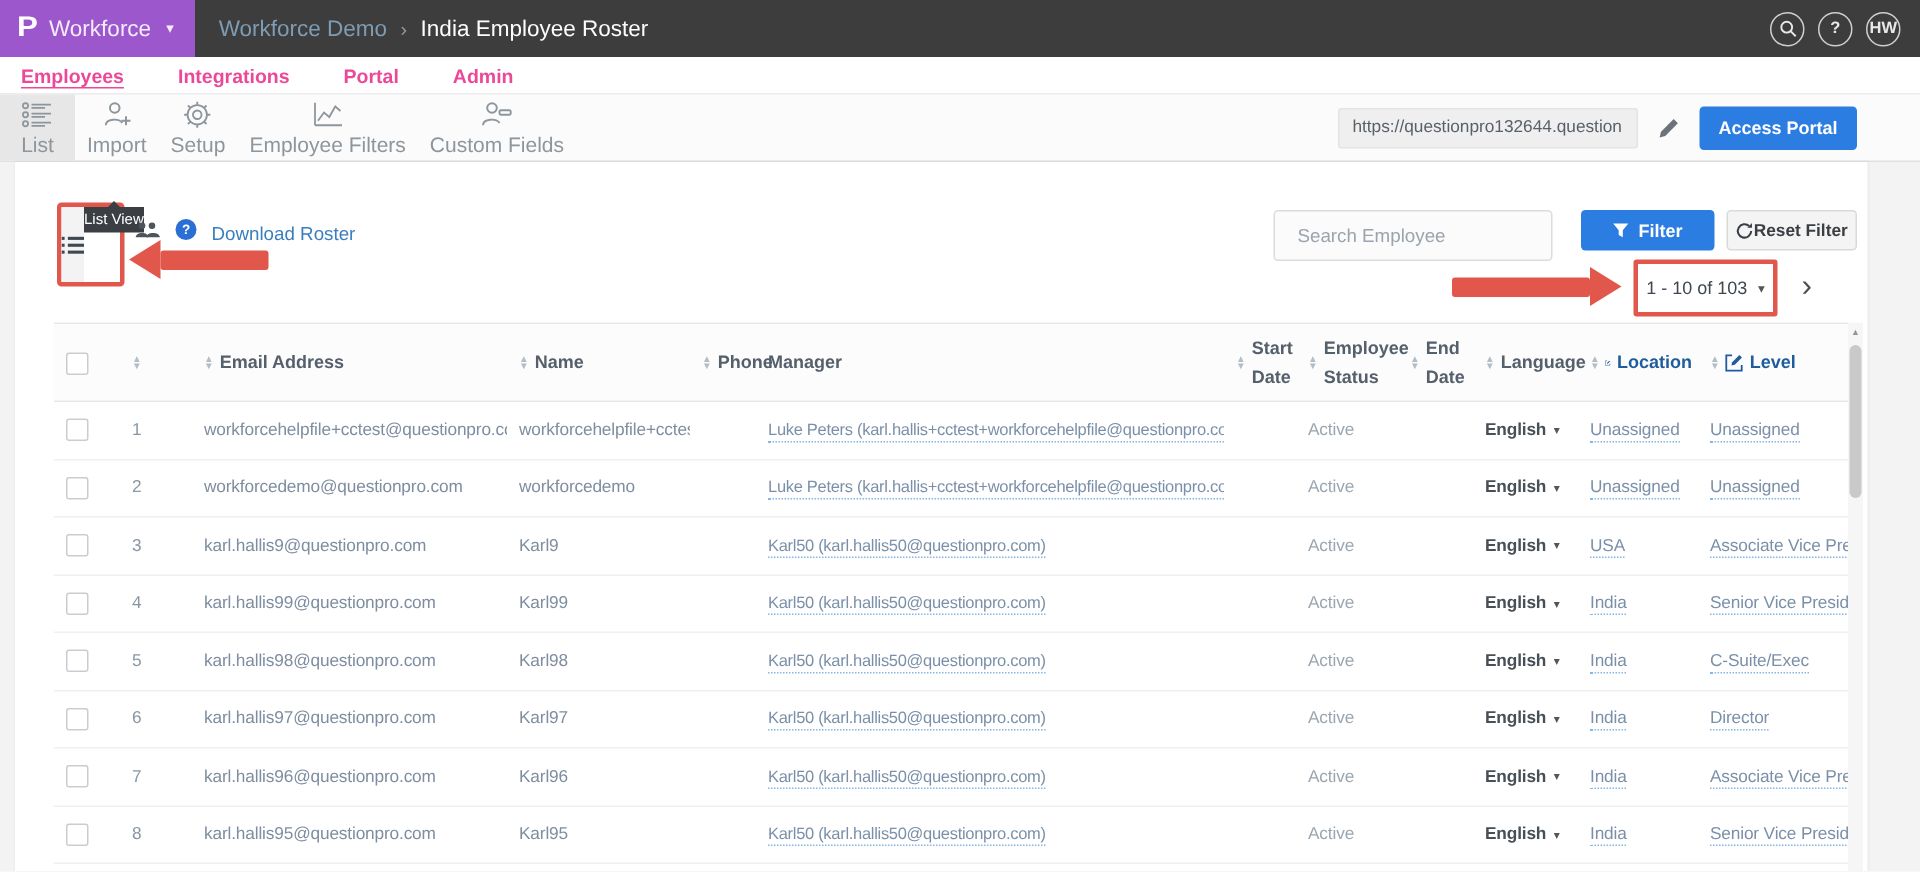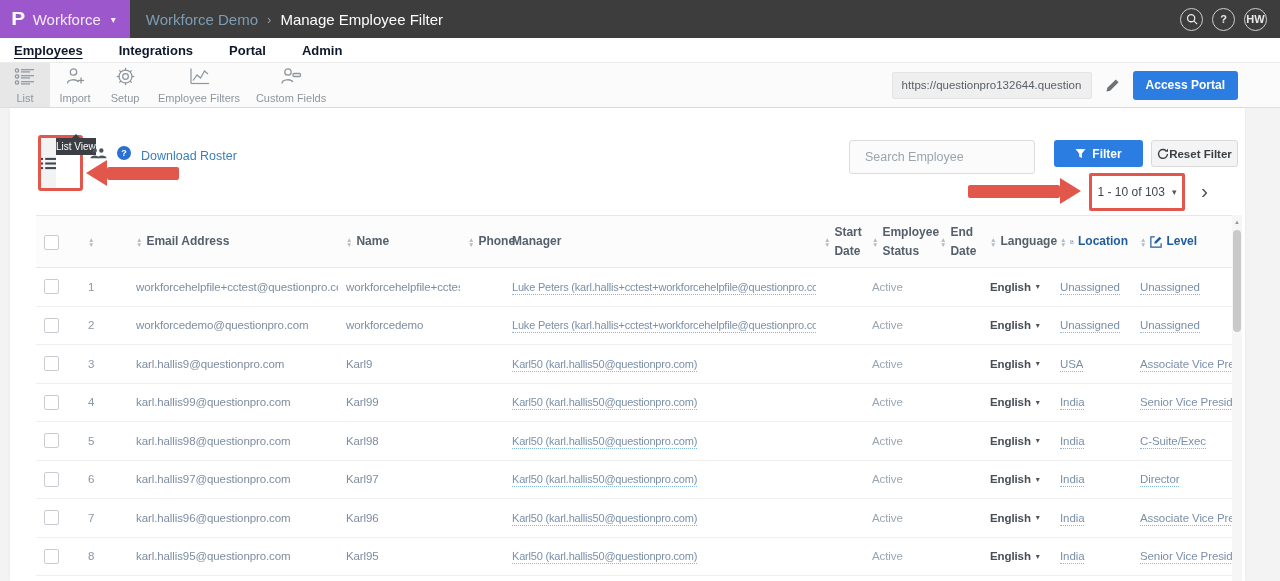--- a/index.html
+++ b/index.html
@@ -15,29 +15,29 @@
   .logo-caret { color:#f4ecfa; font-size:10px; margin-left:2px; }
   .breadcrumb { display:flex; align-items:center; margin-left:16px; font-size:15px; }
   .bc-parent { color:#7e9db4;text-align:center; }
   .bc-sep { color:#9a9a9a; margin:0 9px; font-size:13px; }
   .bc-current { color:#fdfdfd; }
   .topbar-icons { margin-left:auto; display:flex; align-items:center; gap:9px; padding-right:13px; }
   .tb-circle { width:23px; height:23px; border:1.5px solid #cfcfcf; border-radius:50%; color:#e8e8e8; display:flex; align-items:center; justify-content:center; font-size:11px; font-weight:bold; cursor:pointer; }
 
   
   .tabs { position:absolute; top:38px; left:0; right:0; height:24px; background:#fff; display:flex; align-items:center; padding-left:14px; gap:36px; }
-  .tab { font-size:13px; color:#0f172a; font-weight:bold; cursor:pointer; }
+  .tab { font-size:13px; color:#ec4899; font-weight:bold; cursor:pointer; }
   .tab.active { text-decoration:underline; text-underline-offset:3px; }
 
   
   .toolbar { position:absolute; top:62px; left:0; right:0; height:46px; background:#fbfbfb; border-top:1px solid #ececec; border-bottom:1px solid #e0e0e0; display:flex; align-items:stretch; }
   .tool-item { min-width:50px; padding:4px 8px 3px; display:flex; flex-direction:column; align-items:center; justify-content:space-between; color:#8d959d; cursor:pointer; }
   .tool-item.active { background:#e7e7e7; }
   .tool-item svg { display:block; }
-  .tool-label { font-size:11px; color:#8d959d; white-space:nowrap; }
+  .tool-label { font-size:14px; color:#8d959d; white-space:nowrap; }
   .toolbar-right { margin-left:auto; display:flex; align-items:center; gap:13px; padding-right:42px; }
   .portal-url { width:200px; height:27px; background:#efefef; border:1px solid #e4e4e4; border-radius:2px; padding:0 9px; font-size:11.5px; color:#5a6068; font-family:"Liberation Sans",sans-serif; outline:none; }
   .access-portal { height:29px; padding:0 13px; background:#2b7de1; border:none; border-radius:3px; color:#fff; font-size:12px; font-weight:bold; font-family:"Liberation Sans",sans-serif; cursor:pointer; }
 
   
   .content { position:absolute; top:108px; left:0; right:0; bottom:0; background:#f3f3f3; }
   .card { position:absolute; left:10px; right:35px; top:0; bottom:0; background:#fff; box-shadow:0 0 2px rgba(0,0,0,.07); }
 
   
   .lv-box { position:absolute; left:28px; top:27px; width:45px; height:56px; border:3px solid #e2574b; border-radius:3px; display:flex; flex-direction:row; background:#fff; }
@@ -99,21 +99,21 @@
 
   <div class="topbar">
     <div class="logo-block">
       <span class="logo-mark">P</span>
       <span class="logo-name">Workforce</span>
       <span class="logo-caret">▾</span>
     </div>
     <div class="breadcrumb">
       <span class="bc-parent">Workforce Demo</span>
       <span class="bc-sep">›</span>
-      <span class="bc-current">Manage Employee Filter</span>
+      <span class="bc-current">India Employee Roster</span>
     </div>
     <div class="topbar-icons">
       <span class="tb-circle">
         <svg width="12" height="12" viewBox="0 0 14 14">
             <circle cx="6" cy="6" r="4.2" fill="none" stroke="currentColor" stroke-width="1.5"></circle>
             <line x1="9.2" y1="9.2" x2="13" y2="13" stroke="currentColor" stroke-width="1.5"></line>
           </svg>
       </span>
       <span class="tb-circle">?</span>
       <span class="tb-circle">HW</span>

